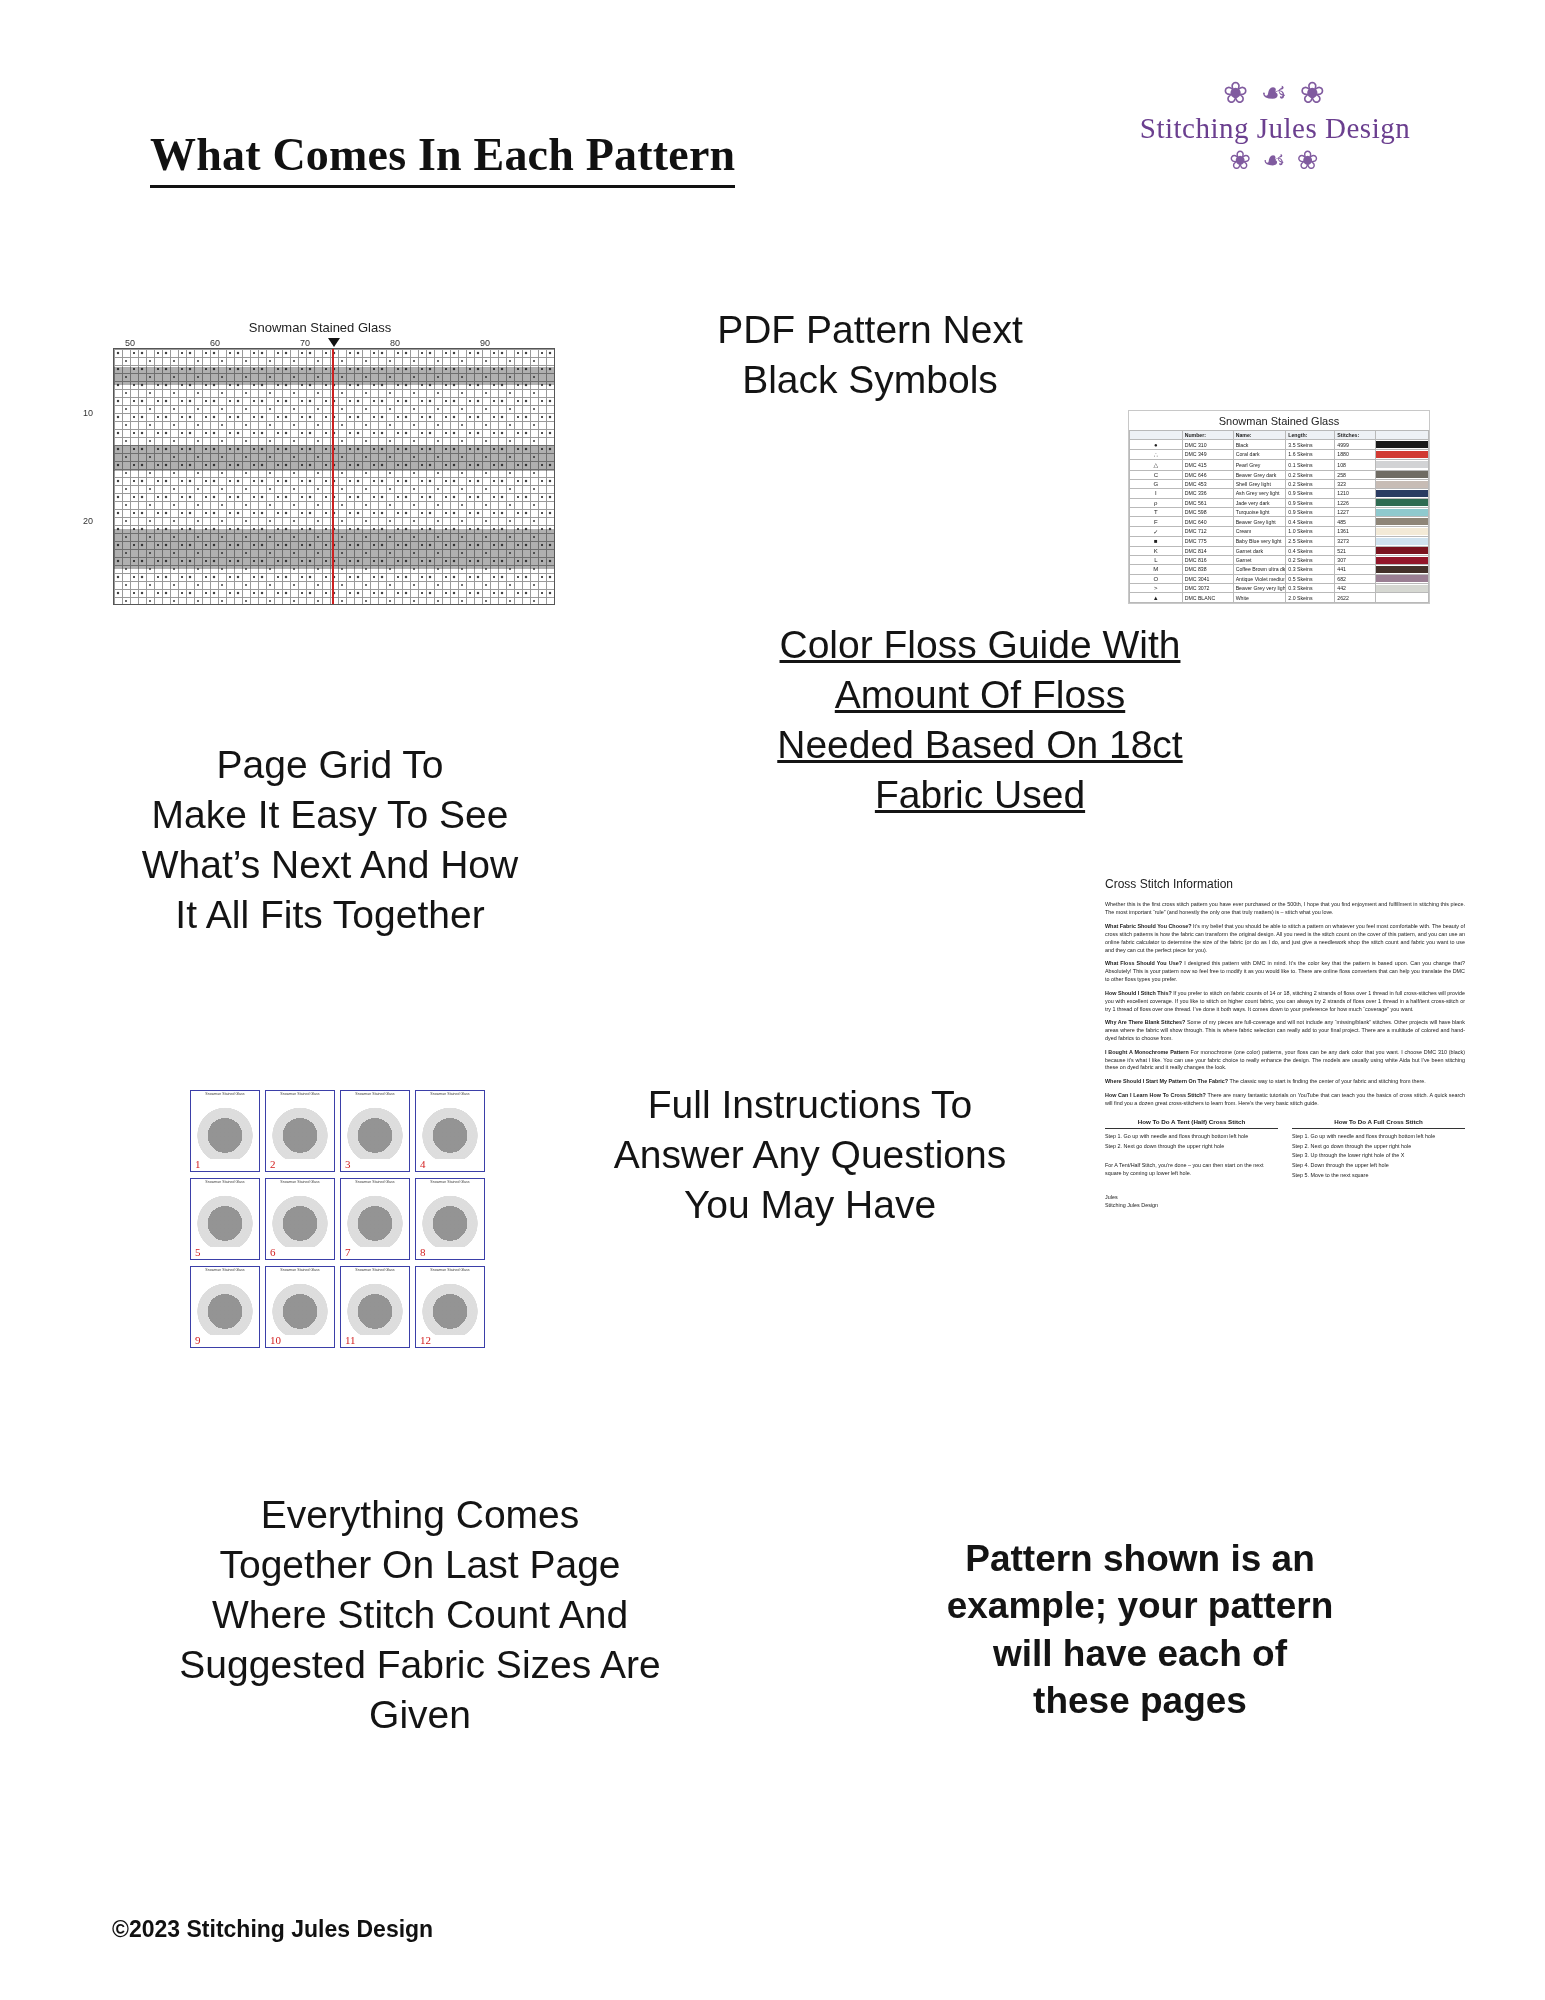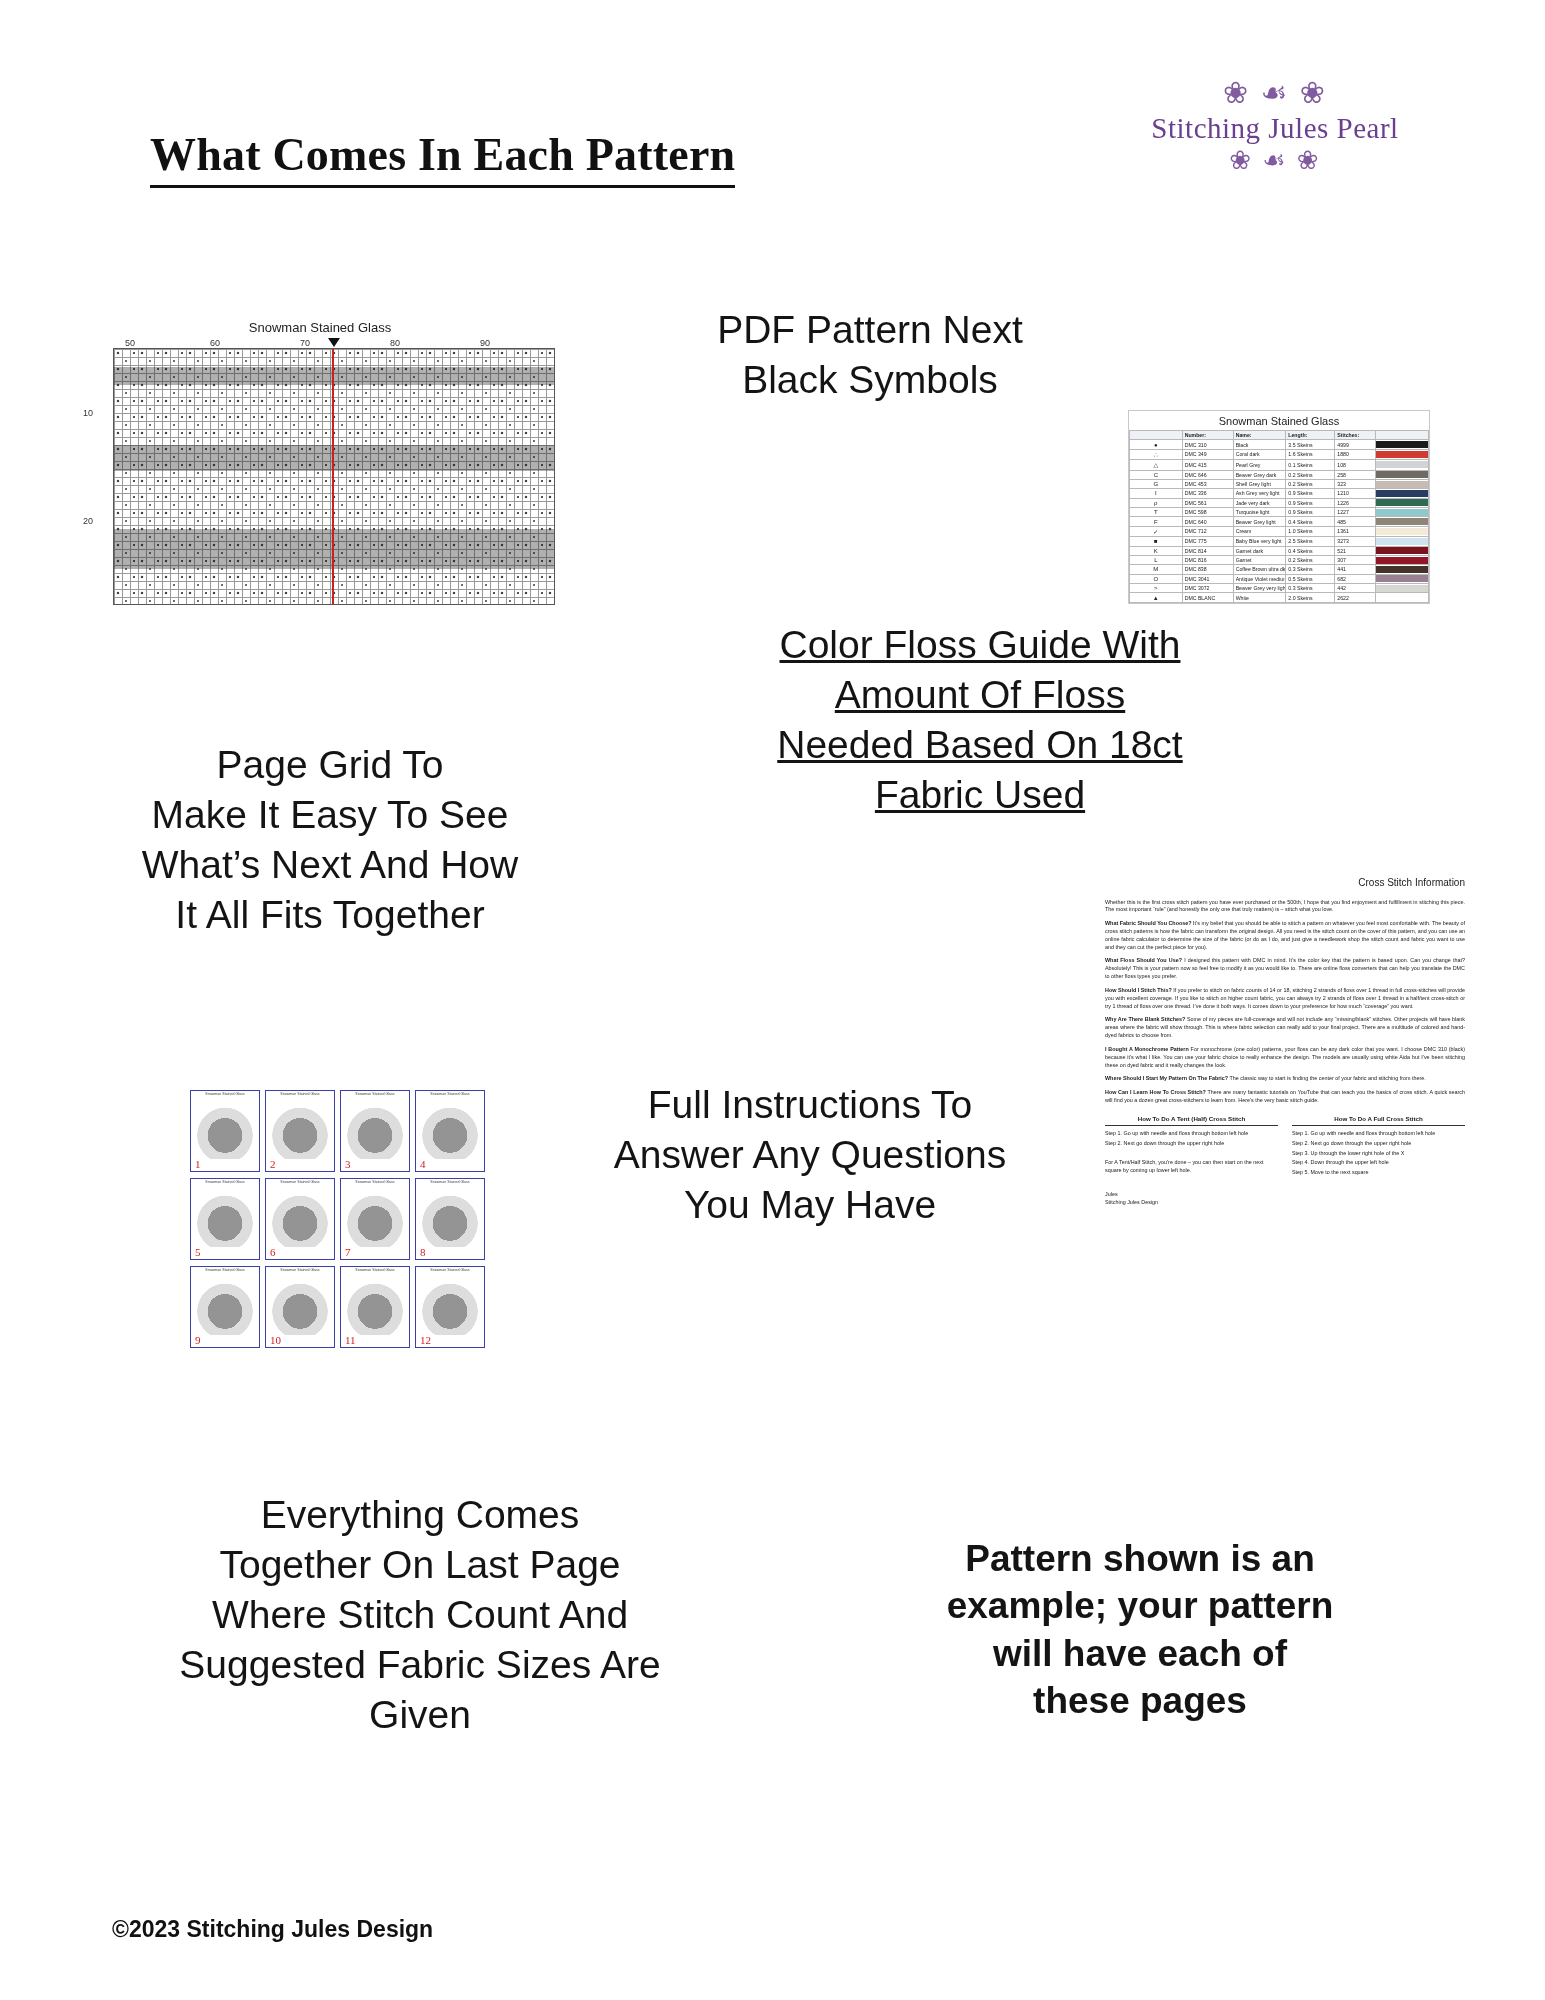--- a/index.html
+++ b/index.html
@@ -234,22 +234,22 @@
     height: 540px;
     background: #fff;
     color: #1a1a1a;
     font-size: 5.4px;
     line-height: 1.45;
     padding: 6px 10px;
     box-sizing: border-box;
     overflow: hidden;
   }
   .instr h4 {
-    text-align: right;
-    font-size: 10px;
+    text-align: left;
+    font-size: 12px;
     margin: 2px 0 8px;
     font-weight: normal;
   }
   .instr p { margin: 0 0 6px; text-align: justify; }
   .instr b { font-weight: bold; }
   .instr .cols {
     display: flex;
     gap: 14px;
     margin-top: 10px;
   }
@@ -274,21 +274,21 @@
     color: #111;
   }
 </style>
 </head>
 <body>
 
 <div class="page-title">What Comes In Each Pattern</div>
 
 <div class="logo">
   <div class="logo-flourish-top">❀ ☙ ❀</div>
-  <div class="logo-text">Stitching Jules Pearl</div>
+  <div class="logo-text">Stitching Jules Design</div>
   <div class="logo-flourish-bottom">❀ ☙ ❀</div>
 </div>
 
 <div class="chart-card">
   <div class="chart-title">Snowman Stained Glass</div>
   <div class="chart-ruler-top">
     <span style="left:40px;">50</span>
     <span style="left:125px;">60</span>
     <span style="left:215px;">70</span>
     <span style="left:305px;">80</span>

